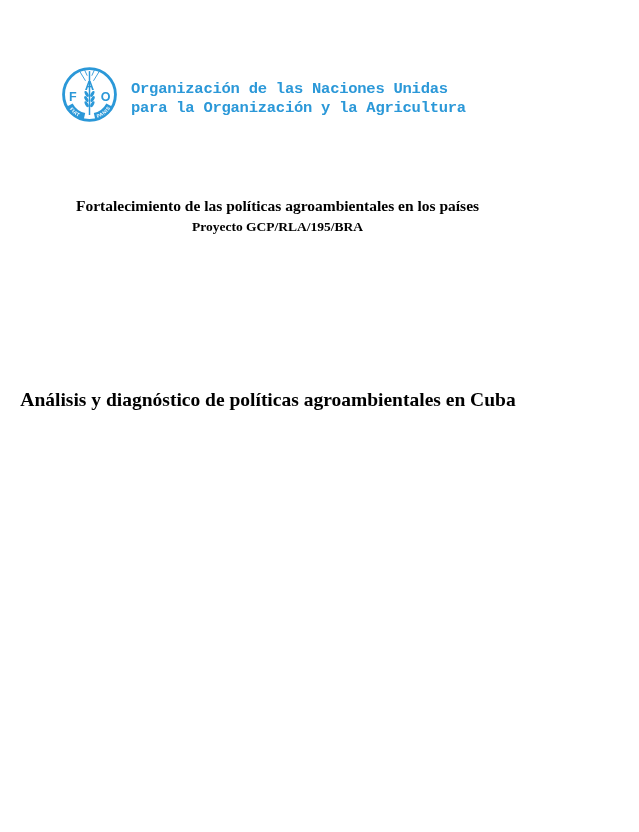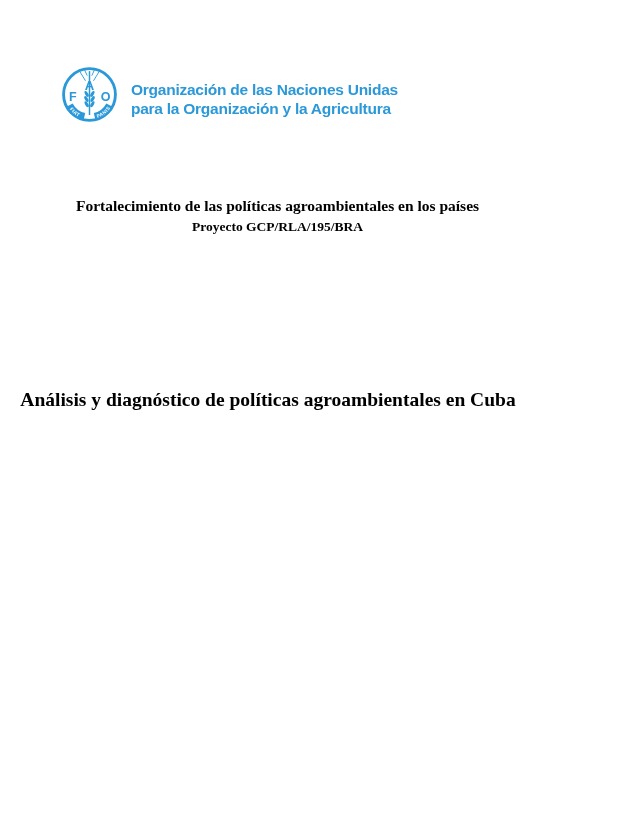--- a/index.html
+++ b/index.html
@@ -12,21 +12,21 @@
     font-family:"Liberation Serif", serif;
     color:#000000;
   }
   .fao-header {
     position:absolute; top:66px; left:61px;
     display:flex; align-items:flex-start;
   }
   .fao-logo { width:57px; height:57px; display:block; flex:0 0 auto; }
   .wordmark {
     margin:14px 0 0 13px;
-    font-family:Liberation Sans, sans-serif;
+    font-family:Liberation Mono, monospace;
     font-weight:700;
     font-size:15.5px;
     line-height:19px;
     letter-spacing:-0.25px;
     color:#2b98d8;
     white-space:nowrap;
   }
   .subtitle-block {
     position:absolute; top:194px; left:0;
     width:555px; text-align:center;

